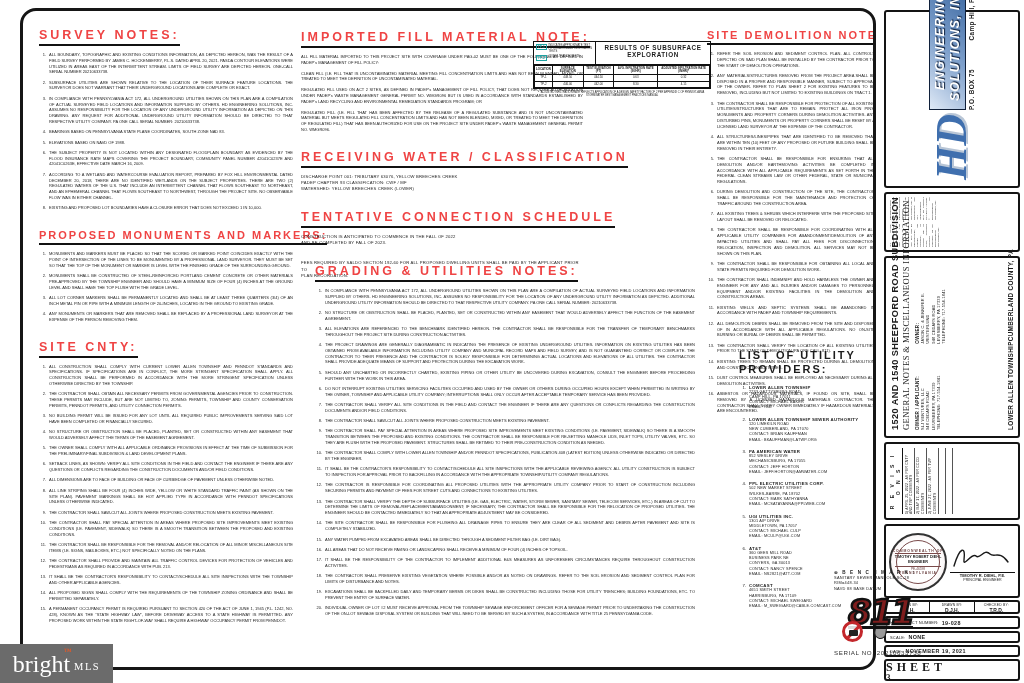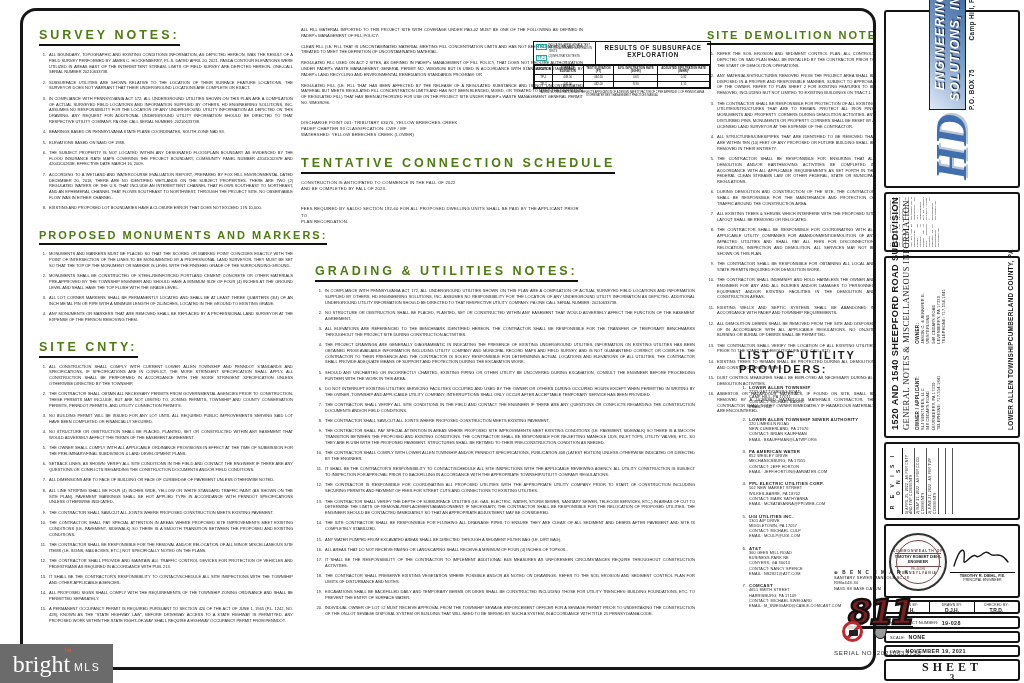--- a/index.html
+++ b/index.html
@@ -4,21 +4,21 @@
 <style>
   * { box-sizing: border-box; -webkit-text-size-adjust: none; }
   html,body { margin:0; padding:0; background:#ffffff; }
   body { width:1024px; height:683px; overflow:hidden; position:relative;
          font-family:"Liberation Sans","DejaVu Sans",sans-serif; color:#1c1c1c; }
 
   
   .sheet { position:absolute; left:20px; top:8px; width:856px; height:662px;
            border:3.5px solid #161616; border-radius:16px; background:#fff; overflow:hidden; }
 
-  .sec-h { font-weight:bold; letter-spacing:3px; font-size:12.5px; color:#4d7c0f;
+  .sec-h { font-weight:bold; letter-spacing:3px; font-size:12.5px; color:#ef4444;
            border-bottom:2.5px solid #111; padding-bottom:2px; margin-bottom:6px;
            white-space:nowrap; display:inline-block; }
   .sec-h.small { font-size:11px; letter-spacing:2px; }
   .sec { margin-bottom:14px; }
 
   .note { display:flex; gap:3px; margin-bottom:4.5px; }
   .nn { font-size:4px; line-height:1.45; width:7px; flex:none; text-align:right; }
   .nt { font-size:4px; line-height:1.45; text-align:justify; flex:1; }
   .para { font-size:4px; line-height:1.45; text-align:justify; margin-bottom:5px; }
   .ln { font-size:4.2px; line-height:1.5; letter-spacing:.2px; }
@@ -118,30 +118,30 @@
 
   
   .credits { display:flex; height:100%; }
   .credits .cc { flex:1; border-right:1px solid #111; padding:1px 2px; text-align:center; }
   .credits .cc:last-child { border-right:none; }
   .cc-h { font-size:3.4px; letter-spacing:.2px; }
   .cc-v { font-size:5px; font-weight:bold; }
   .tb-line { display:flex; align-items:center; gap:3px; padding:1px 4px; height:100%; }
   .tb-line .lh { font-size:4px; letter-spacing:.2px; white-space:nowrap; }
   .tb-line .lv { font-size:5.4px; font-weight:bold; letter-spacing:.4px; white-space:nowrap; }
-  .sheet-box { text-align:center; padding-top:0; }
+  .sheet-box { text-align:left; padding-top:0; }
   .sheet-word { font-family:"Liberation Serif",serif; font-weight:bold; font-size:12px; letter-spacing:4px; line-height:1; }
   .sheet-num { font-family:"Liberation Serif",serif; font-weight:bold; font-size:9px; line-height:1.1; }
 
   
   .brightmls { position:absolute; left:0; top:644px; width:113px; height:39px; background:#6b6b6b;
                display:flex; align-items:center; justify-content:center; gap:4px; z-index:9; }
   .bm-brand { font-family:"Liberation Serif",serif; color:#fff; font-size:24px; line-height:1; position:relative; }
   .bm-tm { position:absolute; right:-2px; top:-4px; color:#e0592a; font-size:8px; font-weight:bold; }
-  .bm-mls { color:#fff; font-size:10.5px; letter-spacing:1.5px; margin-top:6px; }
+  .bm-mls { color:#fff; font-size:10.5px; letter-spacing:1.5px; margin-top:6px;font-family:Liberation Serif, serif; }
 </style>
 </head>
 <body>
 
 <div class="sheet">
 
   <div class="col1">
     <div class="sec">
       <div class="sec-h">SURVEY NOTES:</div>
       <div>
@@ -262,28 +262,30 @@
           <div class="note">
             <span class="nn">15.</span>
             <span class="nt">A PERMANENT OCCUPANCY PERMIT IS REQUIRED PURSUANT TO SECTION 420 OF THE ACT OF JUNE 1, 1945 (P.L. 1242, NO. 428), KNOWN AS THE "STATE HIGHWAY LAW", BEFORE DRIVEWAY ACCESS TO A STATE HIGHWAY IS PERMITTED. ANY PROPOSED WORK WITHIN THE STATE RIGHT-OF-WAY SHALL REQUIRE A HIGHWAY OCCUPANCY PERMIT FROM PENNDOT.</span>
           </div>
         </div>
     </div>
   </div>
 
   <div class="col2">
     <div class="sec">
+      <div class="sec-h">IMPORTED FILL MATERIAL NOTE:</div>
       <div>
           <div class="para">ALL FILL MATERIAL IMPORTED TO THIS PROJECT SITE WITH COVERAGE UNDER PAG-02 MUST BE ONE OF THE FOLLOWING AS DEFINED IN PADEP's MANAGEMENT OF FILL POLICY:</div>
           <div class="para">CLEAN FILL (I.E. FILL THAT IS UNCONTAMINATED MATERIAL MEETING FILL CONCENTRATION LIMITS AND HAS NOT BEEN BLENDED, MIXED, OR TREATED TO MEET THE DEFINITION OF UNCONTAMINATED MATERIAL.</div>
           <div class="para">REGULATED FILL USED ON ACT 2 SITES, AS DEFINED IN PADEP's MANAGEMENT OF FILL POLICY, THAT DOES NOT REQUIRE AUTHORIZATION UNDER PADEP's WASTE MANAGEMENT GENERAL PERMIT NO. WMGR096 BUT IS USED IN ACCORDANCE WITH STANDARDS ESTABLISHED BY PADEP's LAND RECYCLING AND ENVIRONMENTAL REMEDIATION STANDARDS PROGRAM; OR</div>
           <div class="para">REGULATED FILL (I.E. FILL THAT HAS BEEN AFFECTED BY THE RELEASE OF A REGULATED SUBSTANCE AND IS NOT UNCONTAMINATED MATERIAL BUT MEETS REGULATED FILL CONCENTRATION LIMITS AND HAS NOT BEEN BLENDED, MIXED, OR TREATED TO MEET THE DEFINITION OF REGULATED FILL) THAT HAS BEEN AUTHORIZED FOR USE ON THE PROJECT SITE UNDER PADEP's WASTE MANAGEMENT GENERAL PERMIT NO. WMGR096.</div>
         </div>
     </div>
     <div class="sec">
+      <div class="sec-h">RECEIVING WATER / CLASSIFICATION</div>
       <div>
           <div class="ln">DISCHARGE POINT 001:  TRIBUTARY 63076, YELLOW BREECHES CREEK</div>
           <div class="ln">PADEP CHAPTER 93 CLASSIFICATION:  CWF / MF</div>
           <div class="ln">WATERSHED:  YELLOW BREECHES CREEK (LOWER)</div>
         </div>
     </div>
     <div class="sec">
       <div class="sec-h">TENTATIVE CONNECTION SCHEDULE</div>
       <div>
           <div class="ln">CONSTRUCTION IS ANTICIPATED TO COMMENCE IN THE FALL OF 2022</div>

